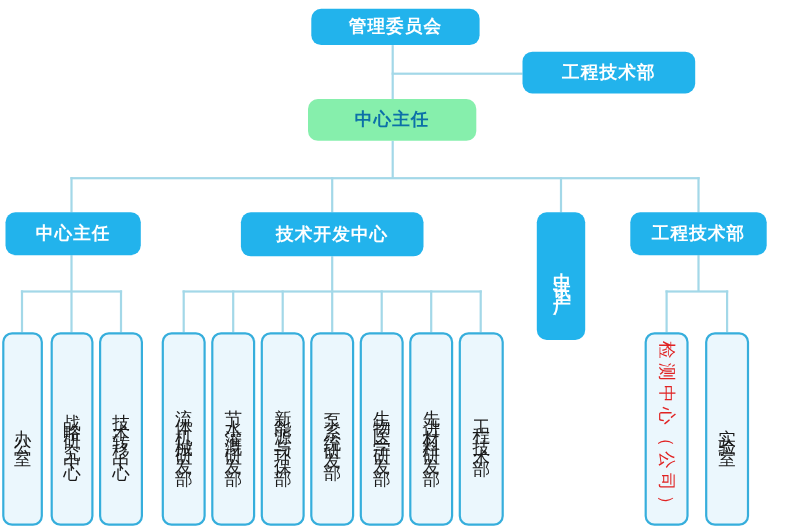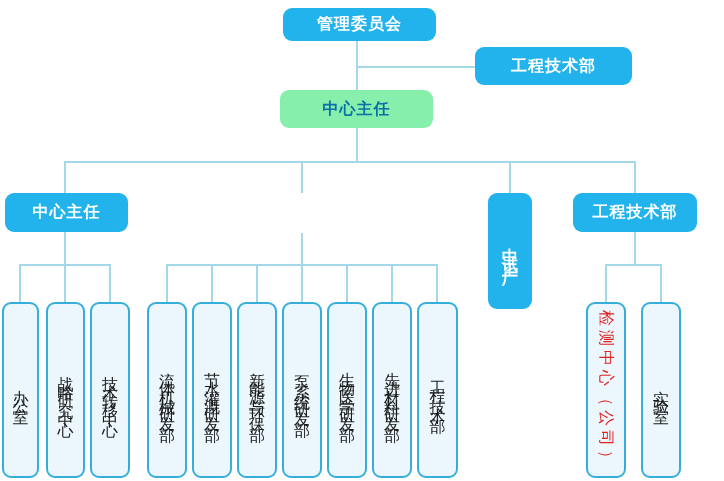--- a/index.html
+++ b/index.html
@@ -98,20 +98,21 @@
   <div class="line" style="left:660px;top:264px;width:2px;height:38px"></div>
 
   <div class="node" style="left:283px;top:8px;width:153px;height:33px">管理委员会</div>
 
   <div class="node" style="left:475px;top:47px;width:157px;height:38px">工程技术部</div>
 
   <div class="node light" style="left:280px;top:90px;width:153px;height:38px">中心主任</div>
 
   <div class="node" style="left:5px;top:193px;width:123px;height:39px">中心主任</div>
 
+  <div class="node" style="left:219px;top:193px;width:166px;height:40px">技术开发中心</div>
 
   <div class="node vtext" style="left:488px;top:193px;width:44px;height:116px">
     <span class="vt">中试工厂</span>
   </div>
 
   <div class="node" style="left:573px;top:193px;width:124px;height:39px">工程技术部</div>
 
   <div class="leaf" style="left:2px;width:37px">
     <span class="vt">办公室</span>
   </div>

